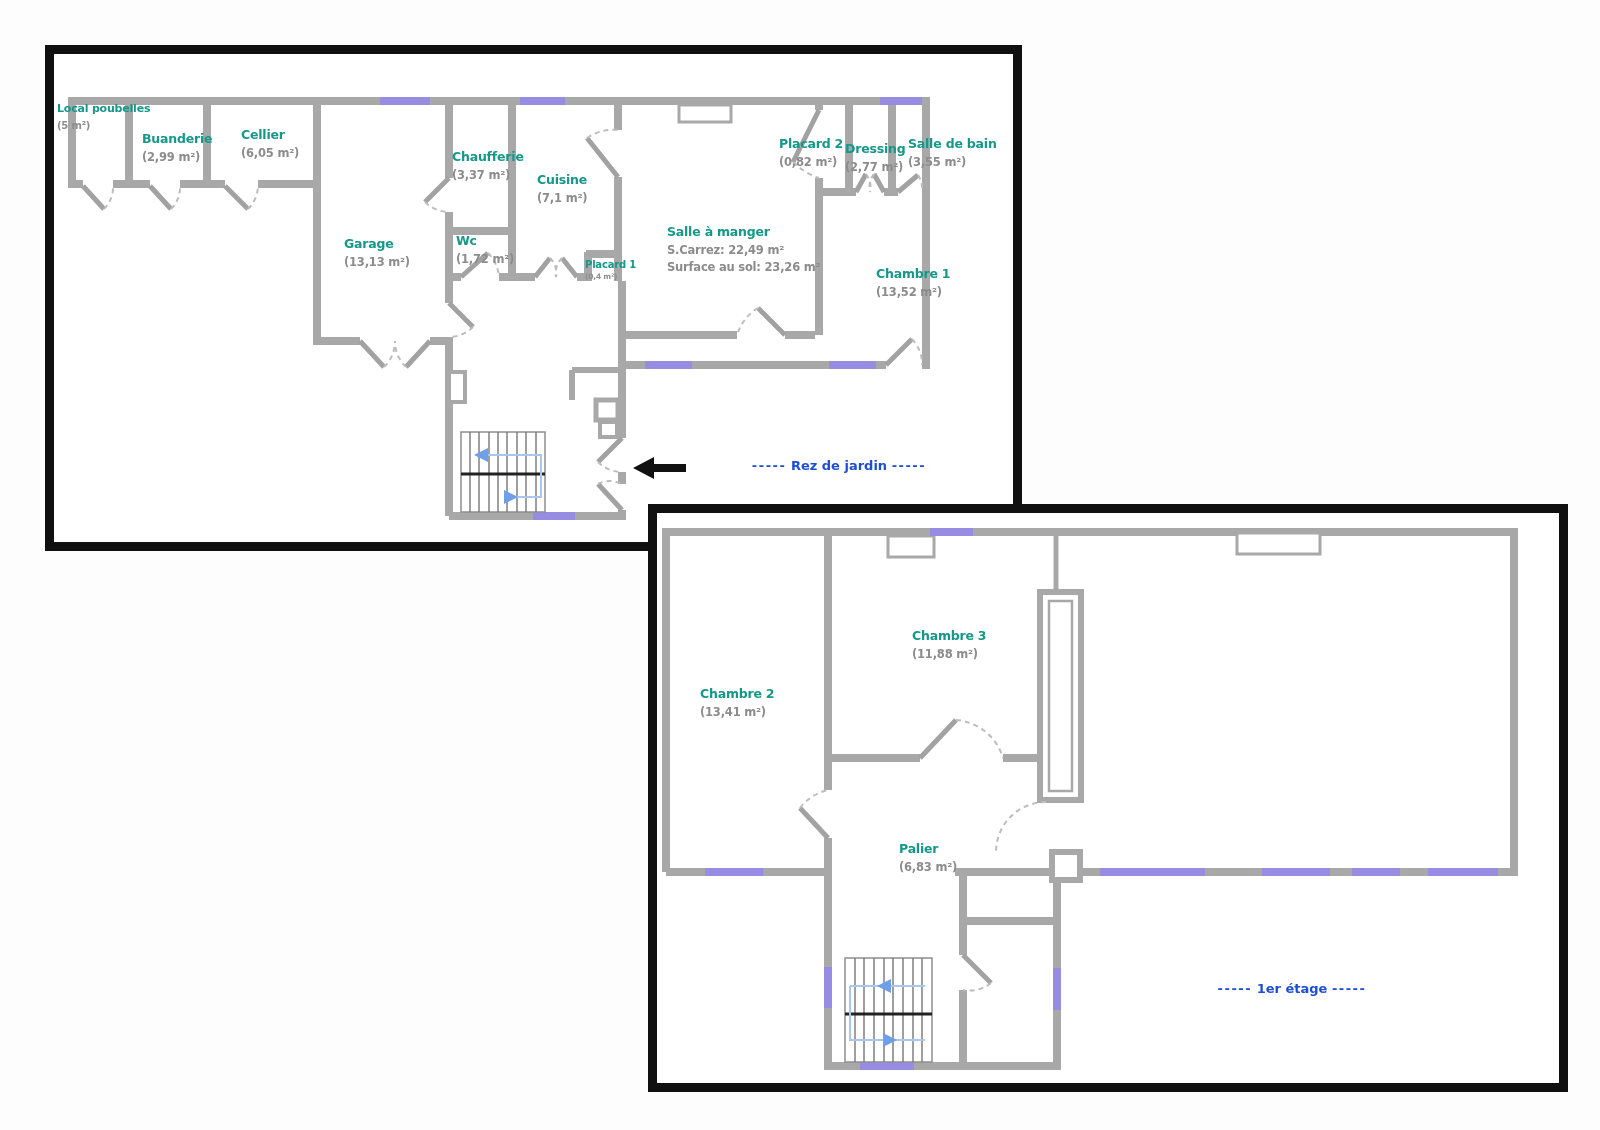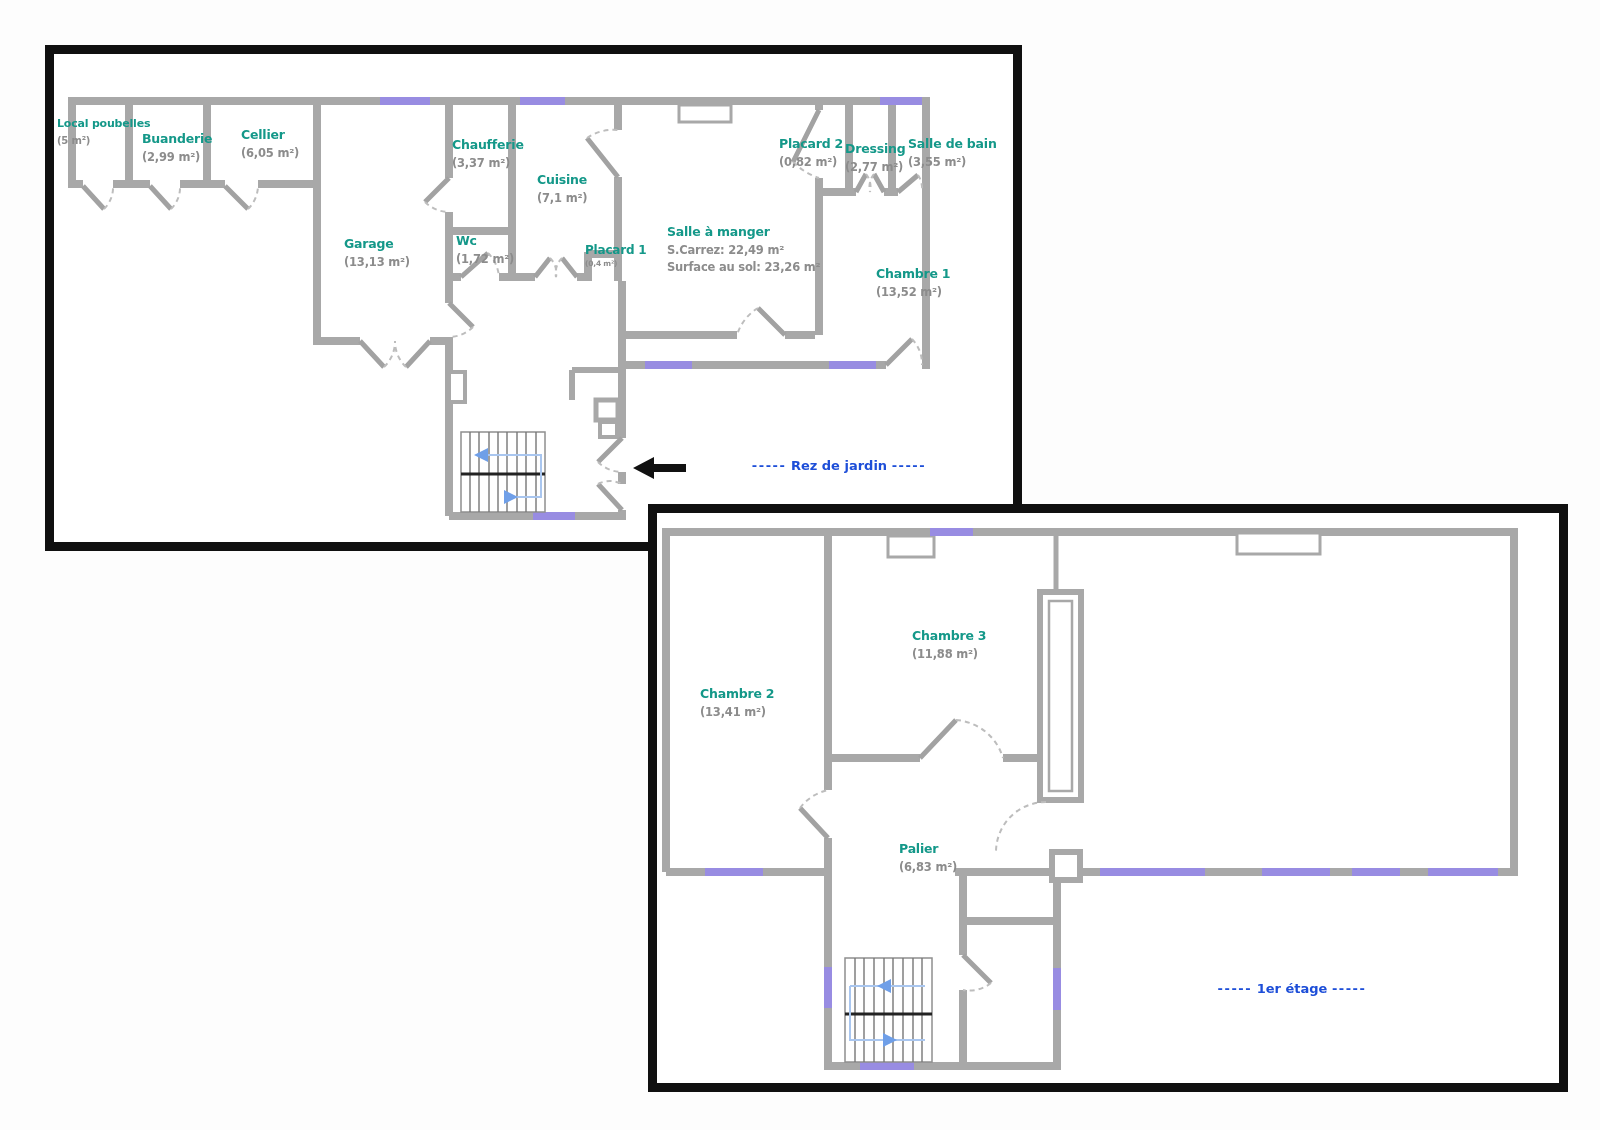--- a/index.html
+++ b/index.html
@@ -6,21 +6,21 @@
   #canvas{position:relative;width:1600px;height:1130px;background:#fdfdfd;overflow:hidden;
           font-family:"DejaVu Sans",sans-serif;}
   .panel{position:absolute;background:#ffffff;border:9px solid #101010;box-sizing:border-box;}
   #plan1{left:45px;top:45px;width:977px;height:506px;z-index:1;}
   #plan2{left:648px;top:504px;width:920px;height:588px;z-index:2;}
   .panel svg{position:absolute;left:0;top:0;width:100%;height:100%;}
   #labels{position:absolute;left:0;top:0;width:1600px;height:1130px;z-index:3;pointer-events:none;}
   .rlabel{position:absolute;line-height:1.5;white-space:nowrap;}
   .rname{display:block;color:#149889;font-weight:bold;font-size:12.5px;letter-spacing:-0.2px;}
   .rarea,.rline{display:block;color:#8c8c8c;font-weight:bold;font-size:11.5px;letter-spacing:-0.2px;}
-  .small .rname{font-size:12px;} .small .rarea{font-size:7.5px;line-height:1.2;}
+  .small .rname{font-size:10px;margin-top:16px;} .small .rarea{font-size:7.5px;line-height:1.2;}
   .tiny .rname{font-size:11px;} .tiny .rarea{font-size:10px;}
   .caption{position:absolute;width:200px;text-align:center;color:#1d4ed8;font-weight:bold;
            font-size:13px;white-space:nowrap;}
   .caption .dash{letter-spacing:1.5px;}
 </style>
 </head>
 <body>
 
 <div id="canvas">
 
@@ -169,33 +169,33 @@
         <path d="M845,1014 H932" stroke="#222222" stroke-width="3"></path>
         <path d="M885,986 H925 M850,986 H885 M850,986 V1040 H925" stroke="#a9c6ef" stroke-width="2" fill="none"></path>
         <polygon points="877,986 891,979 891,993" fill="#6f9fe8"></polygon>
         <polygon points="897,1040 883,1033 883,1047" fill="#6f9fe8"></polygon>
       </g>
     </svg>
   </section>
 
   <div id="labels">
 
-    <div class="rlabel tiny" style="left:57px;top:116px">
+    <div class="rlabel tiny" style="left:57px;top:101px">
       <span class="rname">Local poubelles</span>
       <span class="rarea">(5 m²)</span>
     </div>
     <div class="rlabel" style="left:142px;top:130px">
       <span class="rname">Buanderie</span>
       <span class="rarea">(2,99 m²)</span>
     </div>
     <div class="rlabel" style="left:241px;top:126px">
       <span class="rname">Cellier</span>
       <span class="rarea">(6,05 m²)</span>
     </div>
-    <div class="rlabel" style="left:452px;top:136px">
+    <div class="rlabel" style="left:452px;top:148px">
       <span class="rname">Chaufferie</span>
       <span class="rarea">(3,37 m²)</span>
     </div>
     <div class="rlabel" style="left:537px;top:171px">
       <span class="rname">Cuisine</span>
       <span class="rarea">(7,1 m²)</span>
     </div>
     <div class="rlabel" style="left:344px;top:235px">
       <span class="rname">Garage</span>
       <span class="rarea">(13,13 m²)</span>

